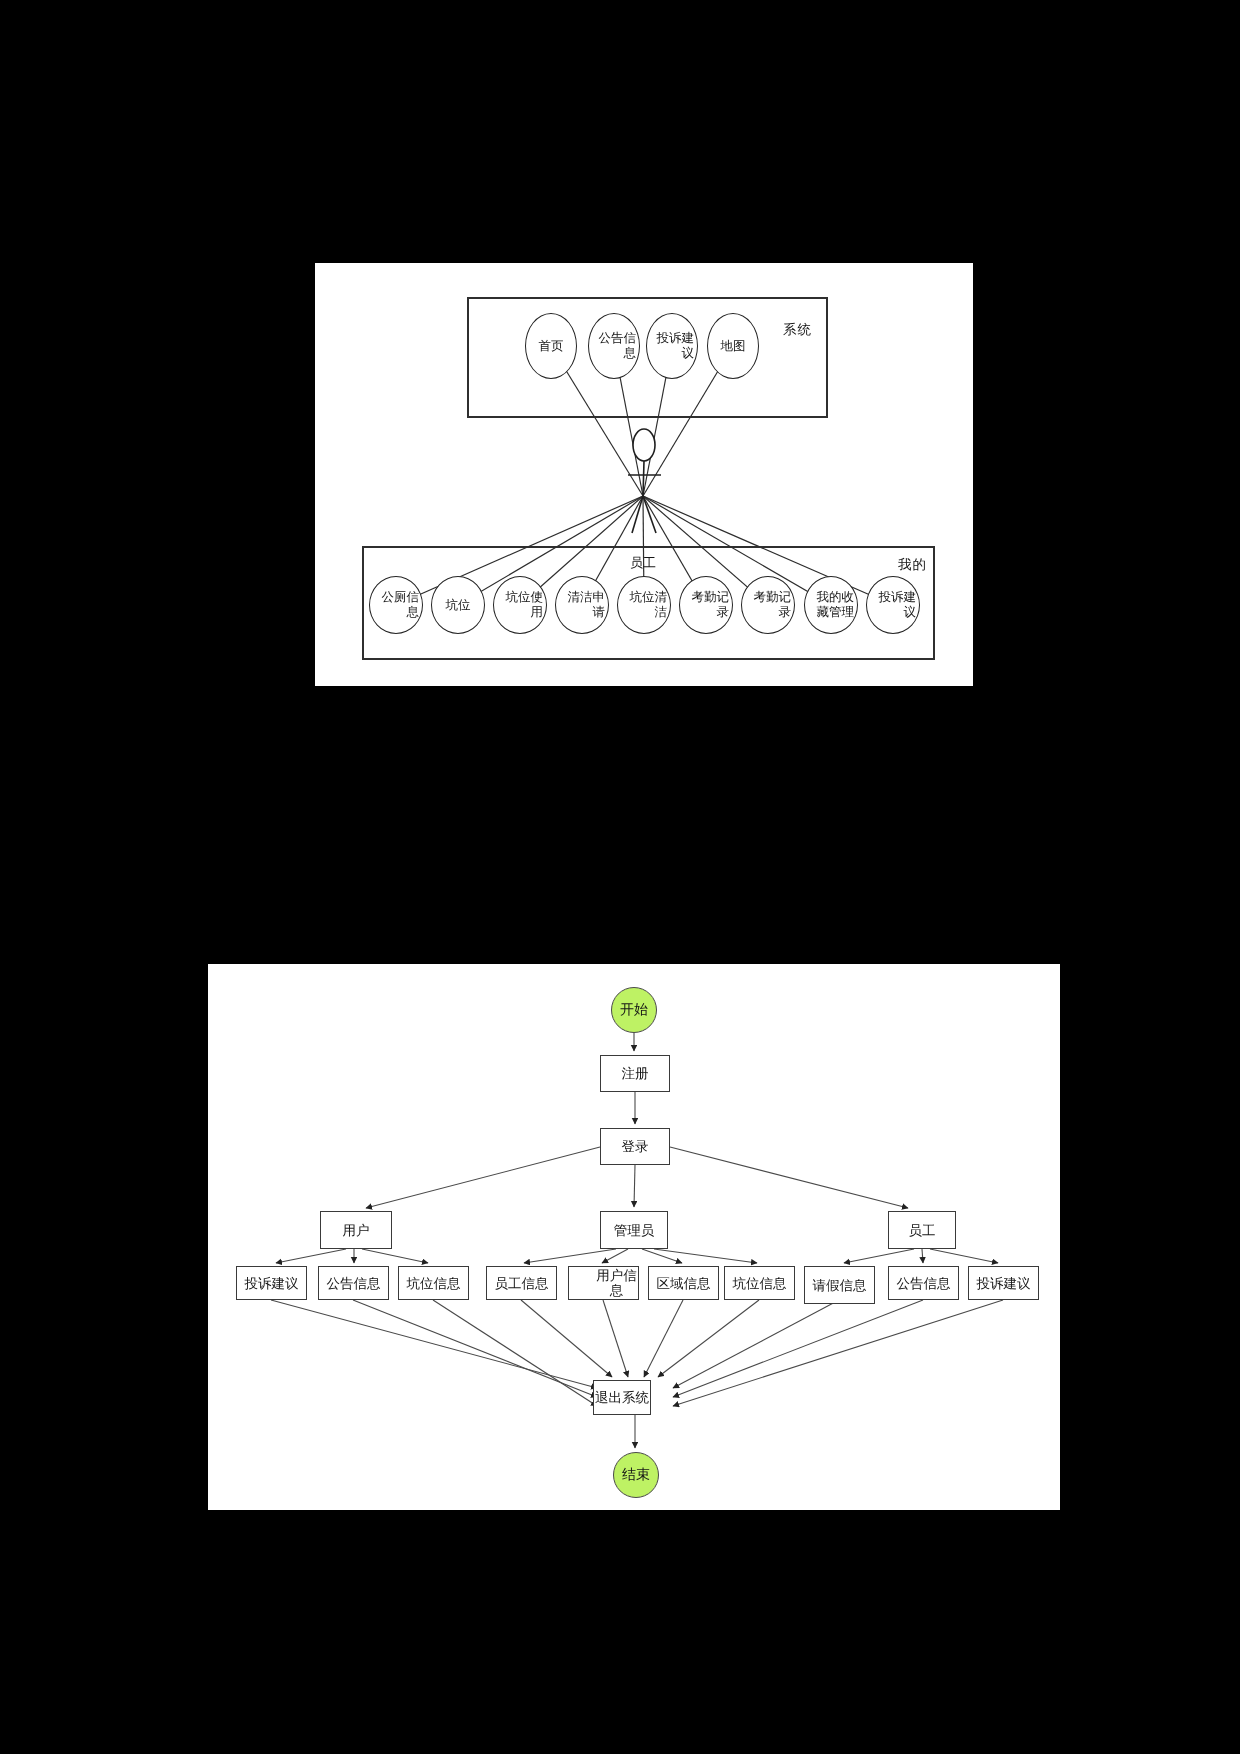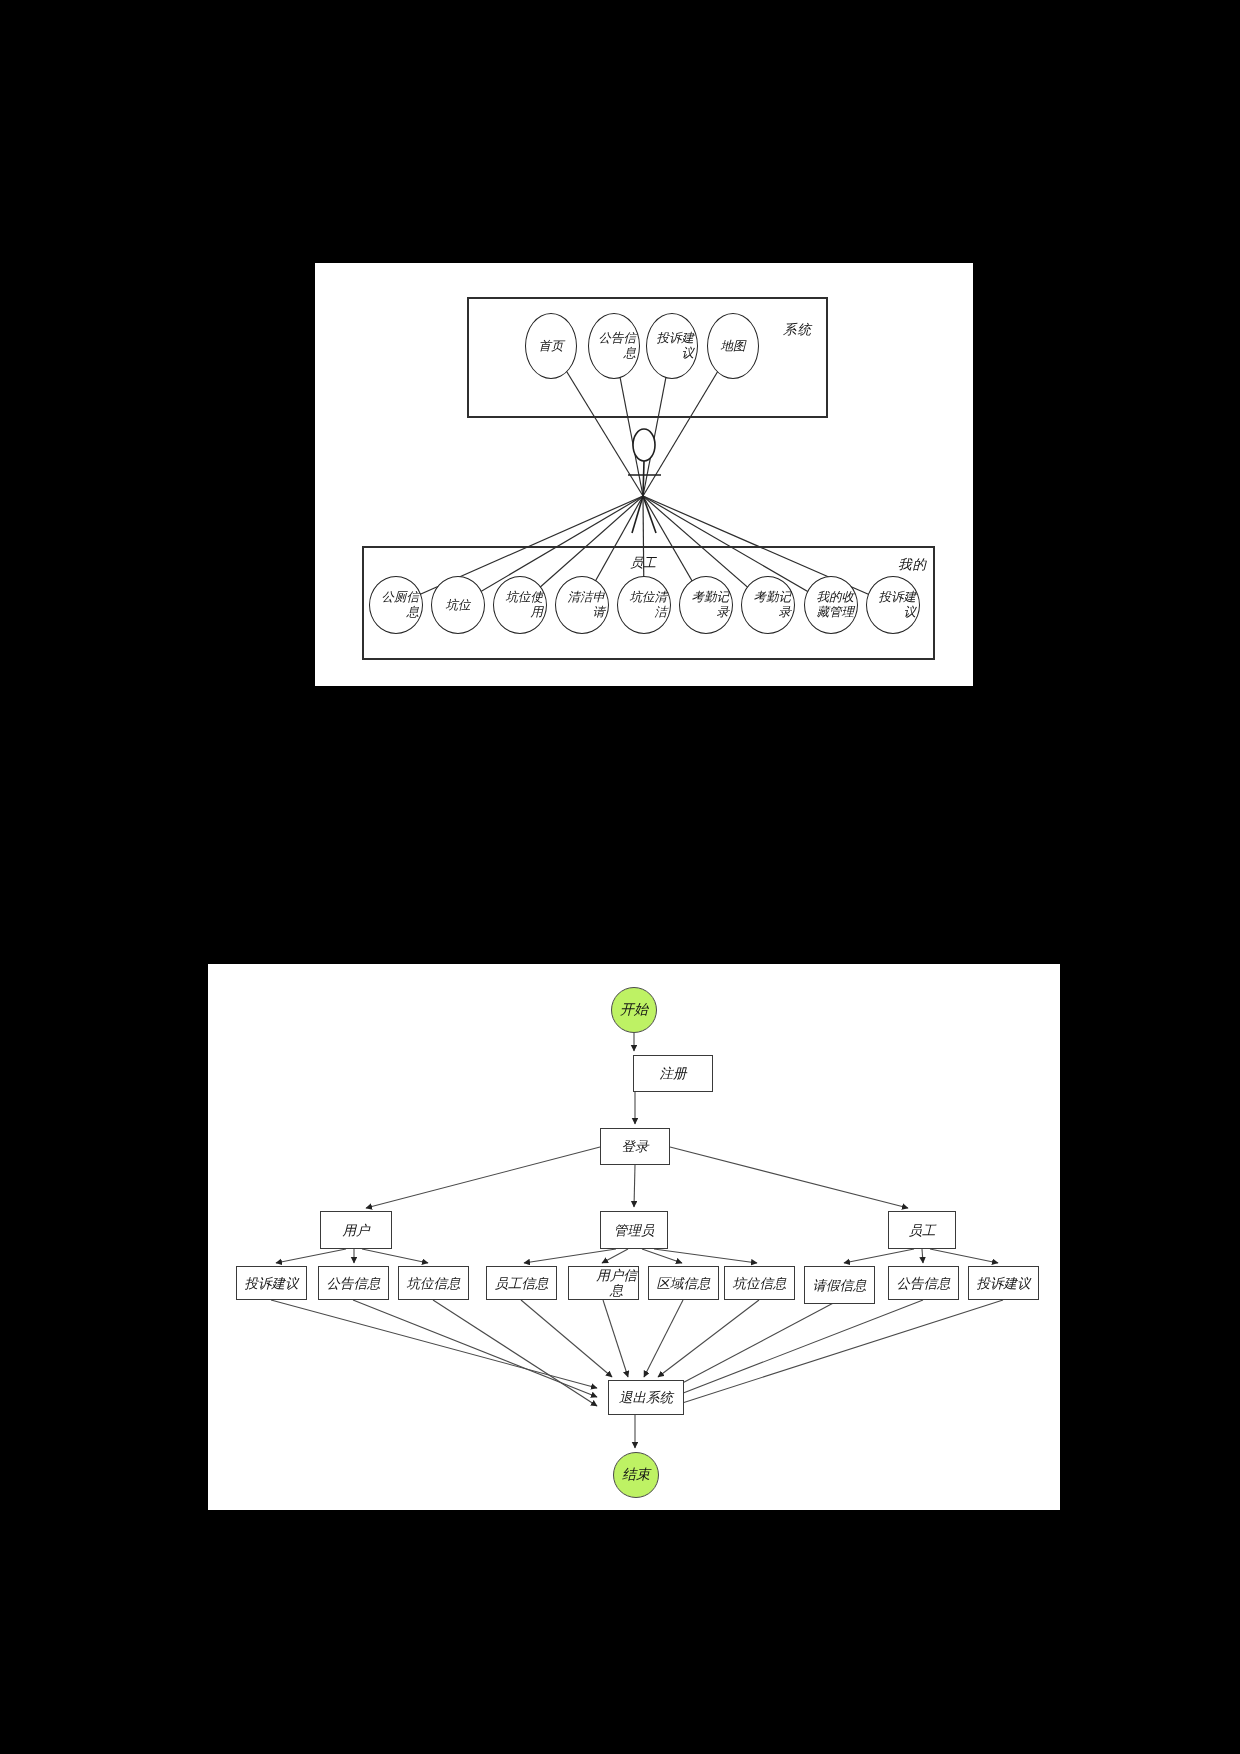--- a/index.html
+++ b/index.html
@@ -1,17 +1,17 @@
 <!DOCTYPE html>
 <html><head>
 <meta charset="utf-8">
 <style>
   html,body{margin:0;padding:0;background:#000;}
   .page{position:relative;width:1240px;height:1754px;background:#000;overflow:hidden;
-        font-family:"DejaVu Sans",sans-serif;color:#151515;font-style:italic;}
+        font-family:"DejaVu Sans",sans-serif;color:#151515;}
   .panel{position:absolute;background:#fff;}
   #panel-usecase{left:315px;top:263px;width:658px;height:423px;}
   #panel-flow{left:208px;top:964px;width:852px;height:546px;}
   .svg-layer{position:absolute;left:0;top:0;}
   .sysbox{position:absolute;border:2px solid #2f2f2f;background:transparent;}
   .corner-label{position:absolute;font-size:13.5px;letter-spacing:1px;}
   .uc{position:absolute;border:1.4px solid #242424;border-radius:50%;background:#fff;
       display:flex;align-items:center;justify-content:center;text-align:right;
       font-size:12.5px;line-height:1.18;word-break:break-all;padding:3px;box-sizing:border-box;}
   .actor-label{position:absolute;font-size:13px;}
@@ -115,35 +115,35 @@
         <line x1="631" y1="336" x2="465" y2="424"></line>
         <line x1="715" y1="336" x2="465" y2="433"></line>
         <line x1="795" y1="336" x2="465" y2="442"></line>
 
         <line x1="427" y1="451" x2="427" y2="484"></line>
       </g>
     </svg>
 
     <div class="fcircle" style="left:403px;top:23px;width:46px;height:46px;">开始</div>
 
-    <div class="fbox" style="left:392px;top:91px;width:80px;height:37px;margin-left:33px;">注册</div>
+    <div class="fbox" style="left:392px;top:91px;width:70px;height:37px;">注册</div>
     <div class="fbox" style="left:392px;top:164px;width:70px;height:37px;">登录</div>
 
     <div class="fbox" style="left:112px;top:247px;width:72px;height:38px;">用户</div>
     <div class="fbox" style="left:392px;top:247px;width:68px;height:38px;">管理员</div>
     <div class="fbox" style="left:680px;top:247px;width:68px;height:38px;">员工</div>
 
     <div class="fbox" style="left:28px;top:302px;width:71px;height:34px;">投诉建议</div>
     <div class="fbox" style="left:110px;top:302px;width:71px;height:34px;">公告信息</div>
     <div class="fbox" style="left:190px;top:302px;width:71px;height:34px;">坑位信息</div>
     <div class="fbox" style="left:278px;top:302px;width:71px;height:34px;">员工信息</div>
     <div class="fbox" style="left:360px;top:302px;width:71px;height:34px;padding-left:26px;">用户信息</div>
     <div class="fbox" style="left:440px;top:302px;width:71px;height:34px;">区域信息</div>
     <div class="fbox" style="left:516px;top:302px;width:71px;height:34px;">坑位信息</div>
     <div class="fbox" style="left:596px;top:302px;width:71px;height:38px;">请假信息</div>
     <div class="fbox" style="left:680px;top:302px;width:71px;height:34px;">公告信息</div>
     <div class="fbox" style="left:760px;top:302px;width:71px;height:34px;">投诉建议</div>
 
-    <div class="fbox" style="left:400px;top:416px;width:76px;height:35px;">退出系统</div>
+    <div class="fbox" style="left:385px;top:416px;width:58px;height:35px;">退出系统</div>
     <div class="fcircle" style="left:405px;top:488px;width:46px;height:46px;">结束</div>
   </div>
 
 </div>
 
 </body></html>

